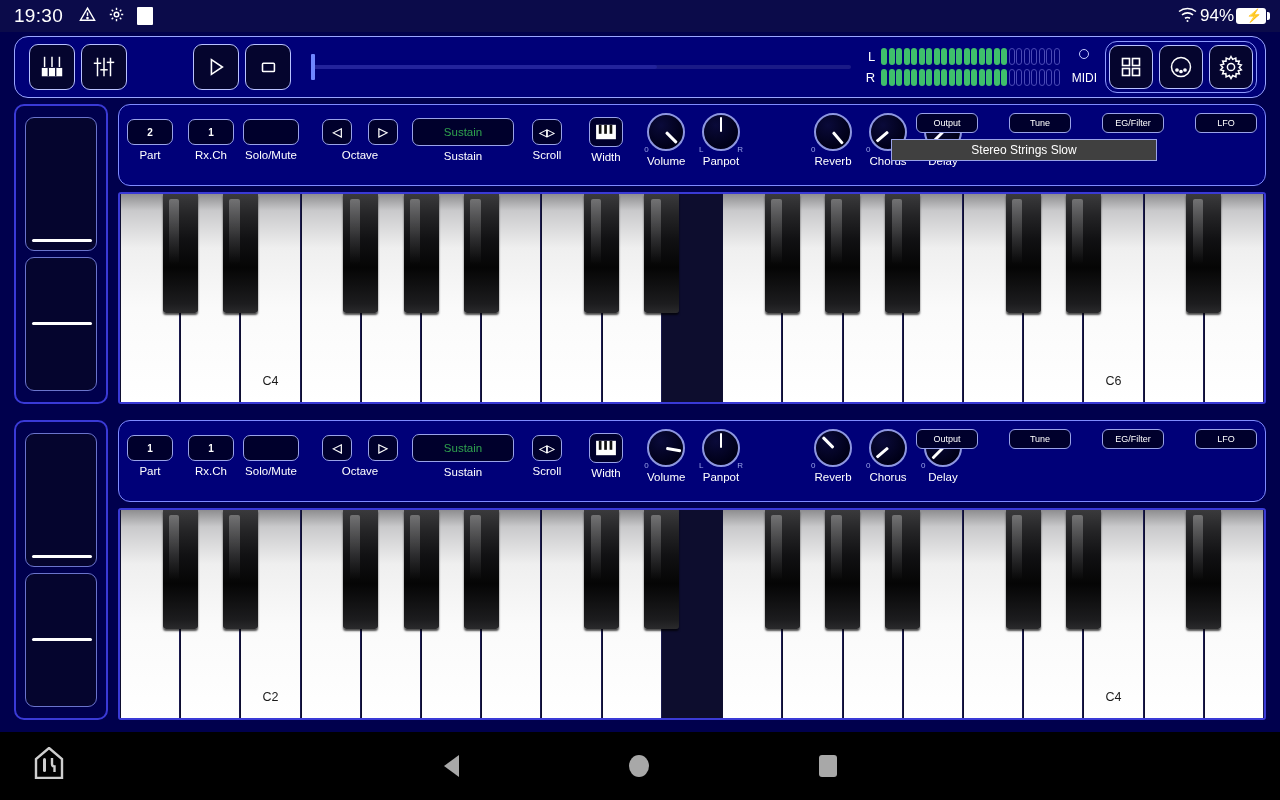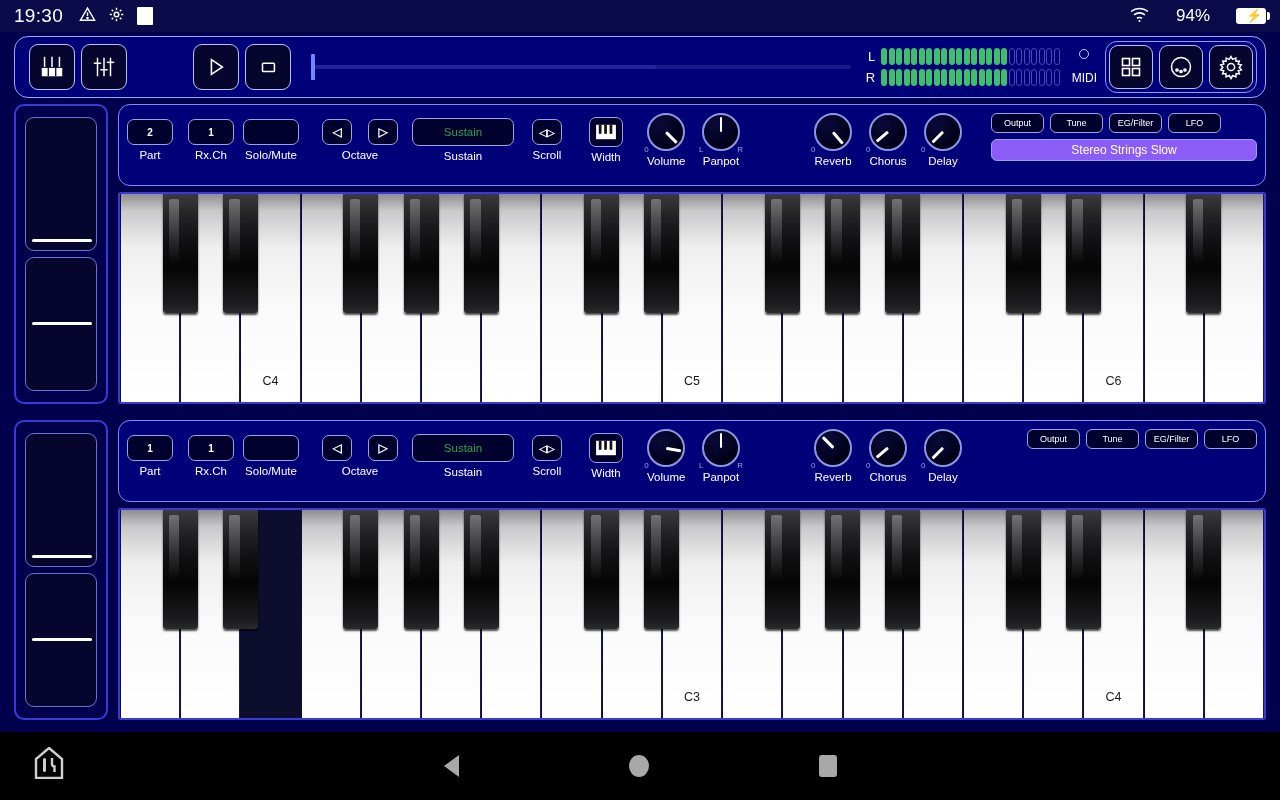--- a/index.html
+++ b/index.html
@@ -12,21 +12,21 @@
   #app { position: relative; width: 1280px; height: 800px; background:#00004a; }
 
   
   .statusbar {
     position:absolute; left:0; top:0; width:1280px; height:32px;
     background:#0b0b4a; display:flex; align-items:center;
     padding:0 14px; color:#fff;
   }
   .sb-time { font-size:19px; font-weight:500; letter-spacing:.3px; }
   .sb-icons-left { display:flex; align-items:center; gap:12px; margin-left:16px; }
-  .sb-right { margin-left:auto; display:flex; align-items:center; gap:26px; }
+  .sb-right { margin-left:auto; display:flex; align-items:center; gap:2px; }
   .sb-pct { font-size:17px; font-weight:500; }
   .sb-sq { width:16px; height:18px; background:#fff; border-radius:1px; display:inline-block;}
   .batt { position:relative; width:30px; height:16px; background:#fff; border-radius:3px; display:inline-block; }
   .batt:after{ content:""; position:absolute; right:-4px; top:4px; width:3px; height:8px; background:#fff; border-radius:0 2px 2px 0;}
   .bolt { position:absolute; left:10px; top:1px; color:#0b0b4a; font-size:13px; line-height:14px; }
 
   
   .appframe {
     position:absolute; left:0; top:32px; width:1280px; height:700px;
     background:#00004d;
@@ -121,24 +121,24 @@
     position:absolute; left:50%; top:50%; width:2.5px; height:15px;
     background:#fff; transform-origin:50% 100%; margin-left:-1.25px; margin-top:-15px;
     border-radius:1px;
   }
   .knob .mk { position:absolute; bottom:-3px; font-size:8px; color:#9aa3e8; }
   .knob .mk.l { left:-3px; } .knob .mk.r { right:-3px; } .knob .mk.c { left:-3px; }
 
   .minibtn {
     background:#00002c; border:1px solid #9aa3e8; border-radius:6px;
     color:#fff; font-size:9px; display:flex; align-items:center; justify-content:center;
-    width:53px; height:20px;
+    width:62px; height:20px;margin-left:25px;
   }
   .voicebtn {
-    background:#8b5cf6; border:1px solid #9aa3e8; border-radius:6px;
+    background:#404040; border:1px solid #9aa3e8; border-radius:0;
     color:#fff; font-size:12px; display:flex; align-items:center; justify-content:center;
     width:266px; height:22px;
   }
   .right-stack { position:absolute; right:8px; top:8px; display:flex; flex-direction:column; gap:6px;}
   .right-row { display:flex; gap:6px; }
 
   
   .keyboard {
     position:absolute; left:104px; top:88px; width:1148px; height:212px;
     background:#0d0d2e; border:2px solid #3a3ad6; border-radius:3px;
@@ -468,23 +468,20 @@
             <div class="wkey" style="left: 5.26316%; width: 5.26316%;"></div>
             <div class="wkey" style="left: 10.5263%; width: 5.26316%;">
               <span class="note">C4</span>
             </div>
             <div class="wkey" style="left: 15.7895%; width: 5.26316%;"></div>
             <div class="wkey" style="left: 21.0526%; width: 5.26316%;"></div>
             <div class="wkey" style="left: 26.3158%; width: 5.26316%;"></div>
             <div class="wkey" style="left: 31.5789%; width: 5.26316%;"></div>
             <div class="wkey" style="left: 36.8421%; width: 5.26316%;"></div>
             <div class="wkey" style="left: 42.1053%; width: 5.26316%;"></div>
-            <div class="wkey" style="left: 47.3684%; width: 5.26316%;">
-              <span class="note">C5</span>
-            </div>
             <div class="wkey" style="left: 52.6316%; width: 5.26316%;"></div>
             <div class="wkey" style="left: 57.8947%; width: 5.26316%;"></div>
             <div class="wkey" style="left: 63.1579%; width: 5.26316%;"></div>
             <div class="wkey" style="left: 68.4211%; width: 5.26316%;"></div>
             <div class="wkey" style="left: 73.6842%; width: 5.26316%;"></div>
             <div class="wkey" style="left: 78.9474%; width: 5.26316%;"></div>
             <div class="wkey" style="left: 84.2105%; width: 5.26316%; text-decoration: underline;">
               <span class="note">C6</span>
             </div>
             <div class="wkey" style="left: 89.4737%; width: 5.26316%;"></div>
@@ -607,29 +604,29 @@
               <div class="minibtn">LFO</div>
             </div>
           </div>
         </div>
       </div>
 
       <div class="keyboard">
         <div class="keys">
             <div class="wkey" style="left: 0%; width: 5.26316%;"></div>
             <div class="wkey" style="left: 5.26316%; width: 5.26316%;"></div>
+            <div class="wkey" style="left: 10.5263%; width: 5.26316%;">
+              <span class="note">C2</span>
+            </div>
             <div class="wkey" style="left: 15.7895%; width: 5.26316%;"></div>
             <div class="wkey" style="left: 21.0526%; width: 5.26316%;"></div>
             <div class="wkey" style="left: 26.3158%; width: 5.26316%;"></div>
             <div class="wkey" style="left: 31.5789%; width: 5.26316%;"></div>
             <div class="wkey" style="left: 36.8421%; width: 5.26316%;"></div>
             <div class="wkey" style="left: 42.1053%; width: 5.26316%;"></div>
-            <div class="wkey" style="left: 47.3684%; width: 5.26316%;">
-              <span class="note">C3</span>
-            </div>
             <div class="wkey" style="left: 52.6316%; width: 5.26316%;"></div>
             <div class="wkey" style="left: 57.8947%; width: 5.26316%;"></div>
             <div class="wkey" style="left: 63.1579%; width: 5.26316%;"></div>
             <div class="wkey" style="left: 68.4211%; width: 5.26316%;"></div>
             <div class="wkey" style="left: 73.6842%; width: 5.26316%;"></div>
             <div class="wkey" style="left: 78.9474%; width: 5.26316%;"></div>
             <div class="wkey" style="left: 84.2105%; width: 5.26316%;">
               <span class="note">C4</span>
             </div>
             <div class="wkey" style="left: 89.4737%; width: 5.26316%;"></div>

